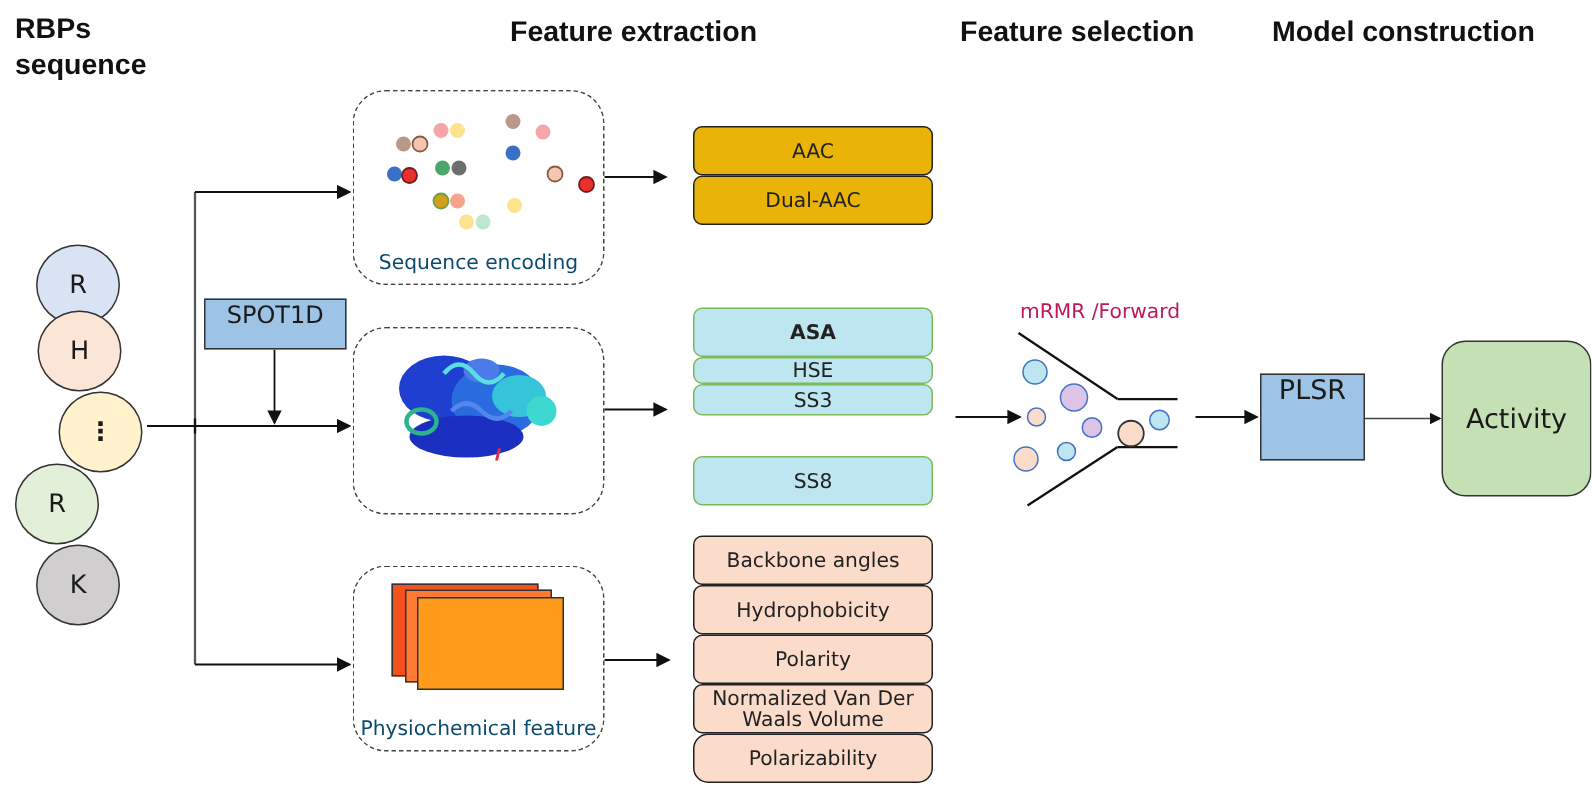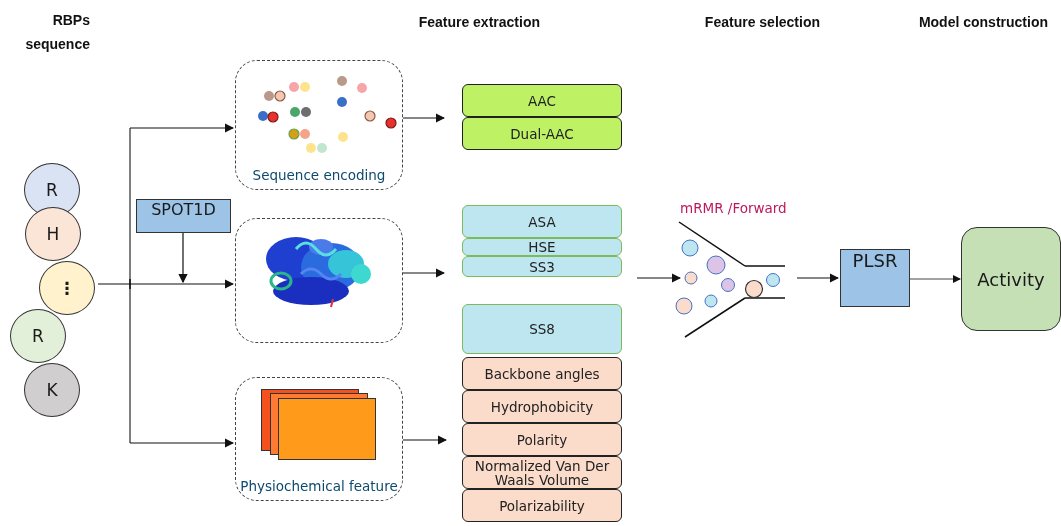--- a/index.html
+++ b/index.html
@@ -1,26 +1,26 @@
 <!DOCTYPE html>
 <html><head>
 <meta charset="utf-8">
 <style>
   html, body { margin: 0; padding: 0; background: #ffffff; }
   body { width: 1061px; height: 526px; position: relative; overflow: hidden;
          font-family: "DejaVu Sans", sans-serif; color: #1a1a1a; }
   .abs { position: absolute; }
-  .heading { font-family: "Liberation Sans", sans-serif; font-weight: bold; font-size: 14px; color: #111; text-align: right; line-height: 24px; }
+  .heading { font-family: "Liberation Sans", sans-serif; font-weight: bold; font-size: 19px; color: #111; text-align: left; line-height: 24px; }
   .circ { position: absolute; width: 56px; height: 54px; border-radius: 50%; border: 1.5px solid #333;
           display: flex; align-items: center; justify-content: center; font-size: 17px; box-sizing: border-box; }
   .dbox { position: absolute; border: 1.5px dashed #444; border-radius: 22px; box-sizing: border-box; }
   .dbox .cap { position: absolute; left: 0; right: 0; bottom: 6px; text-align: center; font-size: 13.5px; color: #0c4a6e; }
   .feat { position: absolute; left: 462px; width: 160px; height: 30px; border-radius: 6px; box-sizing: border-box;
           display: flex; align-items: center; justify-content: center; font-size: 13.5px; color: #222; text-align: center; line-height: 14px; }
-  .feat.purple { background: #bef264; border: 1.5px solid #222; }
+  .feat.purple { background: #eab308; border: 1.5px solid #222; }
   .feat.blue { background: #bde6f1; border: 1.5px solid #7cbb5a; }
   .feat.orange { background: #fbdccb; border: 1.5px solid #222; }
   .sq { position: absolute; background: #9dc3e6; border: 1.5px solid #333; box-sizing: border-box;
         display: flex; align-items: flex-start; justify-content: center; }
   svg.lines { position: absolute; left: 0; top: 0; }
 </style>
 </head>
 <body>
 
 <div class="abs heading" style="left:10px; top:8px; width:80px;">
@@ -128,30 +128,30 @@
     <div style="position:absolute; left:0; top:0; width:96px; height:60px; background:#f4511e; border:1.2px solid #333;"></div>
     <div style="position:absolute; left:9px; top:4px; width:96px; height:60px; background:#ff7a33; border:1.2px solid #333;"></div>
     <div style="position:absolute; left:17px; top:9px; width:96px; height:60px; background:#ff9a1a; border:1.2px solid #333;"></div>
   </div>
   <div class="cap">Physiochemical feature</div>
 </div>
 
 <div class="feat purple" style="top:84px; height:33px;">AAC</div>
 <div class="feat purple" style="top:117px; height:33px;">Dual-AAC</div>
 
-<div class="feat blue" style="top:205px; height:33px;">ASA</div>
+<div class="feat blue" style="top:205px; height:33px;font-weight:bold;">ASA</div>
 <div class="feat blue" style="top:238px; height:18px;">HSE</div>
 <div class="feat blue" style="top:256px; height:21px;">SS3</div>
-<div class="feat blue" style="top:304px; height:50px;">SS8</div>
+<div class="feat blue" style="top:304px; height:33px;">SS8</div>
 
 <div class="feat orange" style="top:357px; height:33px;">Backbone angles</div>
 <div class="feat orange" style="top:390px; height:33px;">Hydrophobicity</div>
 <div class="feat orange" style="top:423px; height:33px;">Polarity</div>
 <div class="feat orange" style="top:456px; height:33px; padding:0 4px;">Normalized Van Der Waals Volume</div>
-<div class="feat orange" style="top:489px; height:33px;">Polarizability</div>
+<div class="feat orange" style="top:489px; height:33px;border-radius:10px;">Polarizability</div>
 
 <div class="abs" style="left:680px; top:200px; font-size:13.5px; color:#be185d;">mRMR /Forward</div>
 
 <div class="sq" style="left:840px; top:249px; width:70px; height:58px; font-size:18px;">
   <span>PLSR</span>
 </div>
 
 <div class="abs" style="left:961px; top:227px; width:100px; height:104px; background:#c5e0b4; border:1.5px solid #333; border-radius:16px; box-sizing:border-box; display:flex; align-items:center; justify-content:center; font-size:18px;">
   <span>Activity</span>
 </div>

